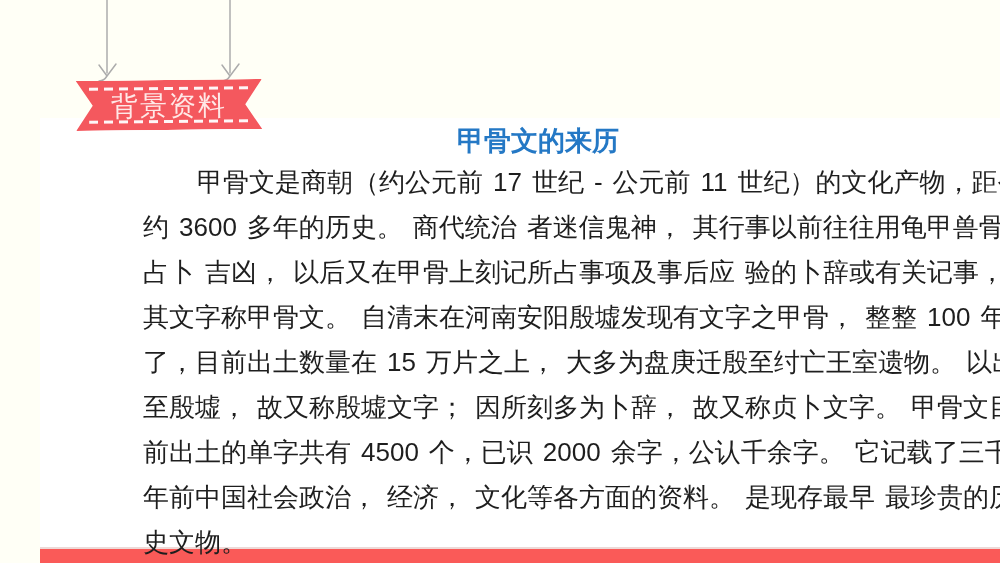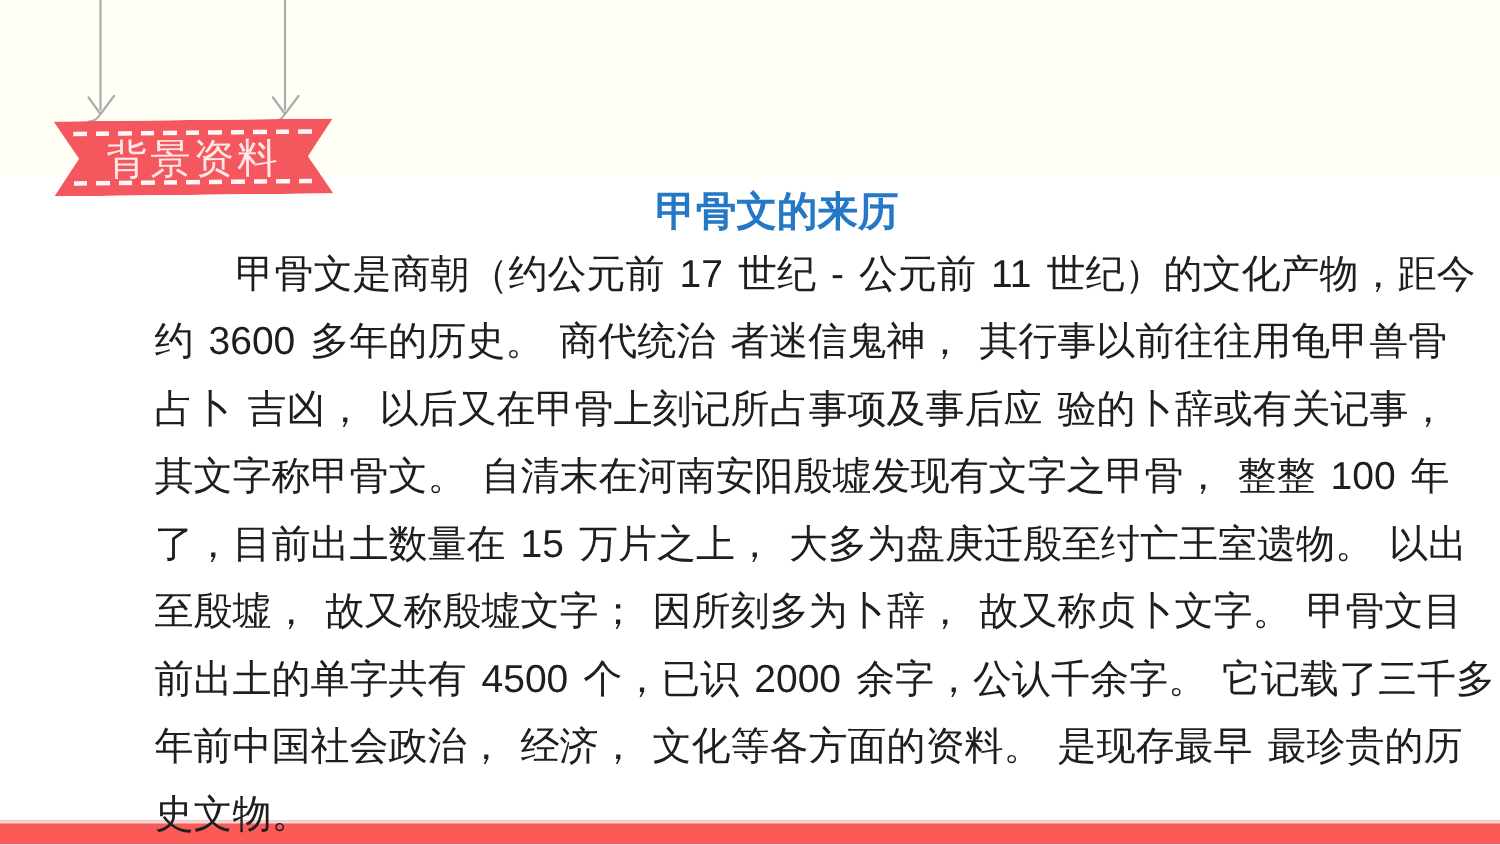--- a/index.html
+++ b/index.html
@@ -1,21 +1,21 @@
 <!DOCTYPE html>
 <html style="--background: #FFFFF6; --panel: #FFFFFF; --accent-red: #F4585E; --bottom-bar: #FA5A58; --title-blue: #2478C5; --text: #1E1E1E; --string-gray: #ACACAC;"><head>
 <meta charset="utf-8">
 <style>
   html,body{margin:0;padding:0;}
   body{
     width:1000px;height:563px;overflow:hidden;position:relative;
     background:var(--background,#FFFFF6);
     font-family:"Liberation Sans","DejaVu Sans",sans-serif;
   }
-  .slide{position:absolute;inset:0;}
+  .slide{position:absolute;inset:0;margin-left:40px;}
 
   
   .panel{
     position:absolute;left:0;right:0;top:118px;bottom:0;
     background:var(--panel,#FFFFFF);z-index:1;
   }
 
   
   .strings{position:absolute;left:0;top:0;z-index:3;}
 

